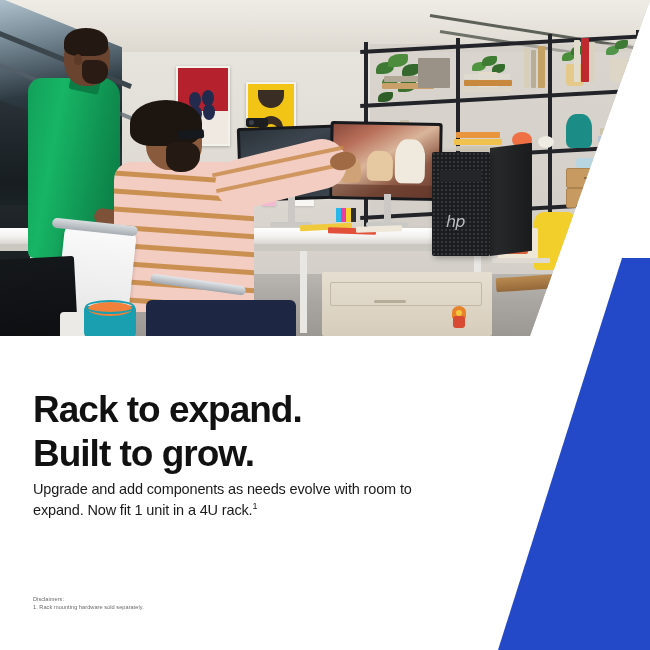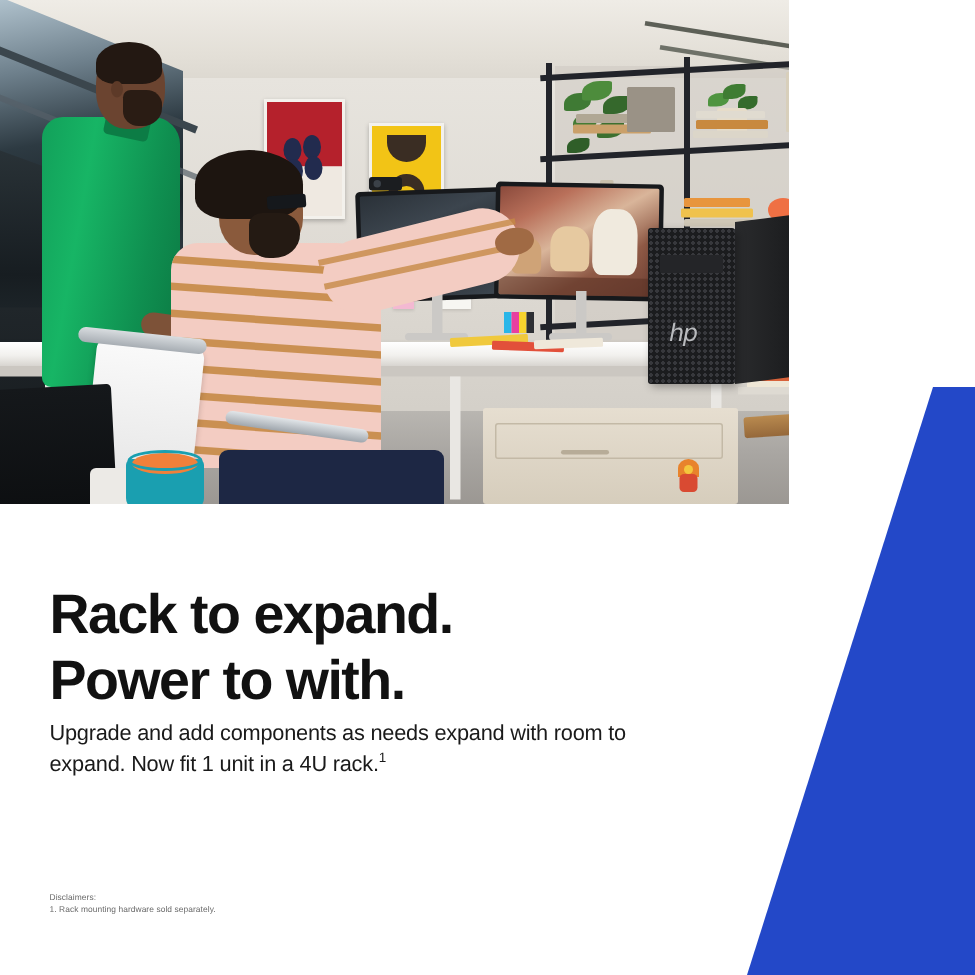--- a/index.html
+++ b/index.html
@@ -5,21 +5,21 @@
   html,body{margin:0;padding:0;background:#ffffff;}
   body{
     width:650px;height:650px;overflow:hidden;
     font-family:"Liberation Sans", sans-serif;
     -webkit-font-smoothing:antialiased;
   }
   .page{position:relative;width:650px;height:650px;background:#ffffff;overflow:hidden;}
 
   
   .hero{
-    position:absolute;left:0;top:0;width:526px;height:336px;
+    position:absolute;left:0;top:0;width:650px;height:336px;
     overflow:hidden;
     -webkit-clip-path:polygon(0 0, 650px 0, 650px 0, 530px 336px, 0 336px);
     clip-path:polygon(0 0, 650px 0, 650px 0, 530px 336px, 0 336px);
     background:#cfcac2;
   }
   .scene{position:absolute;inset:0;}
 
   
   .ceiling{position:absolute;left:0;top:0;width:650px;height:62px;
     background:linear-gradient(180deg,#efece6 0%,#e3dfd7 60%,#d9d5cd 100%);}
@@ -429,25 +429,25 @@
 
     </div>
   </div>
 
   <div class="blue-shape" id="blue-shape" style="background: rgb(35, 72, 200);"></div>
 
   <div class="content">
 
     <h1 class="headline">
       <span class="l1">Rack to expand.</span>
-      <span class="l2">Power to with.</span>
+      <span class="l2">Built to grow.</span>
     </h1>
 
     <p class="subcopy">
-      <span>Upgrade and add components as needs expand with</span>
+      <span>Upgrade and add components as needs evolve with</span>
       <span>room to expand. Now fit 1 unit in a 4U rack.</span><span class="sup">1</span>
     </p>
 
     <div class="disclaimers">
       <span class="d-title">Disclaimers:</span>
       <span class="d-item">1. Rack mounting hardware sold separately.</span>
     </div>
 
   </div>
 </div>

